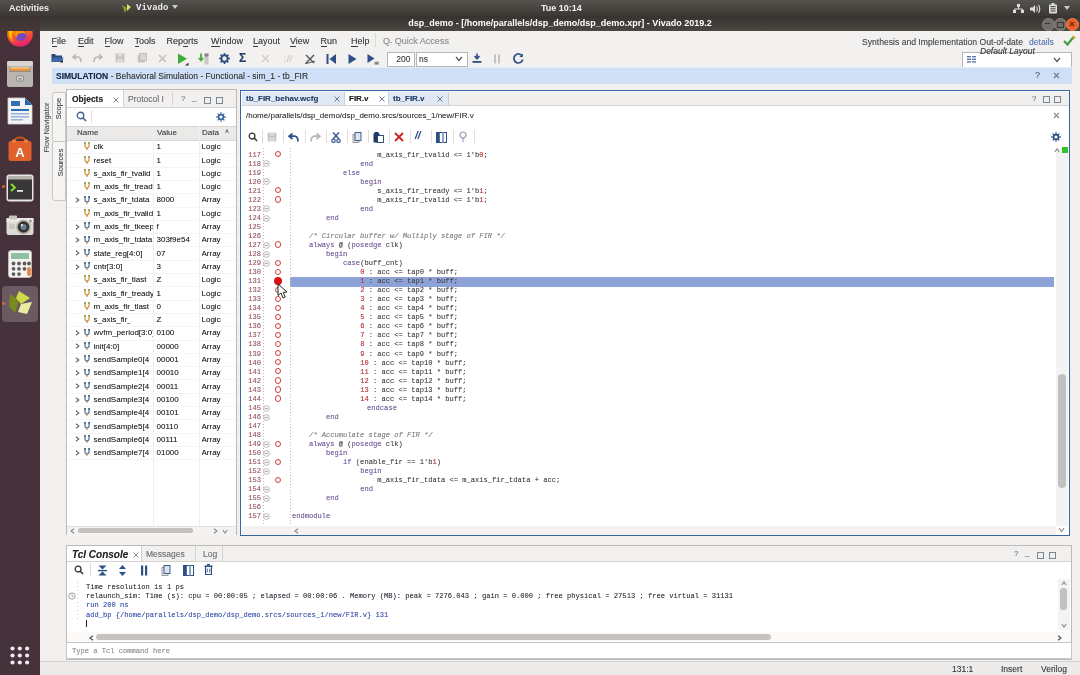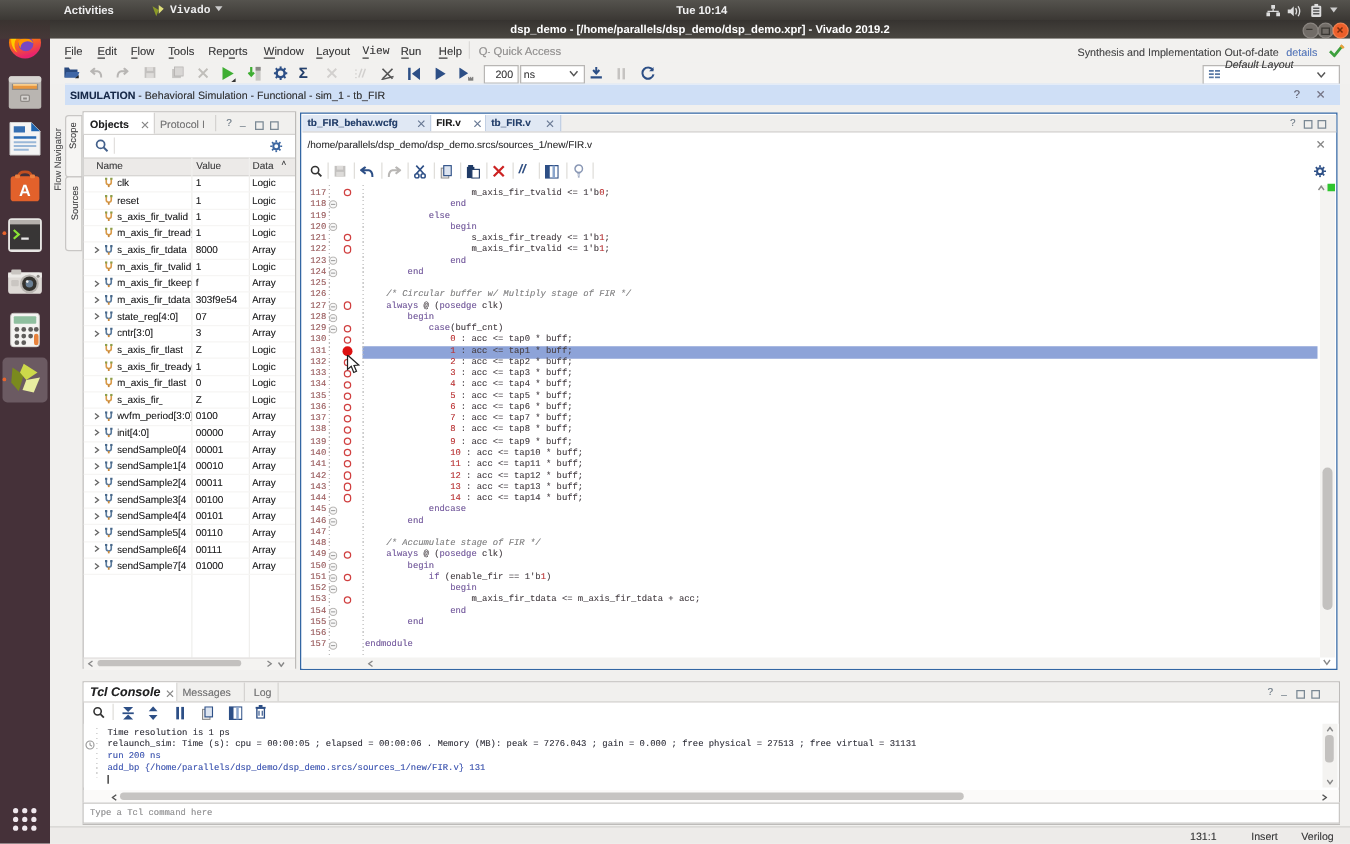--- a/index.html
+++ b/index.html
@@ -4,21 +4,21 @@
 html,body{margin:0;padding:0;}
 body{width:1080px;height:675px;position:relative;overflow:hidden;
   font-family:"Liberation Sans",sans-serif;background:#f1f0ee;
   text-shadow:0 0 0.35px rgba(70,70,80,0.45);}
 .a{position:absolute;}
 .mono{font-family:"Liberation Mono",monospace;}
 svg{display:block;}
 </style></head><body>
 
 <div class="a" style="left:0;top:0;width:1080px;height:16px;background:linear-gradient(#55534e,#3b3834);"></div>
-<div class="a" style="left:9px;top:2.5px;color:#eee;font-size:9px;font-weight:bold;margin-left:42px;">Activities</div>
+<div class="a" style="left:9px;top:2.5px;color:#eee;font-size:9px;font-weight:bold;">Activities</div>
 <svg class="a" style="left:121px;top:3px;" width="11" height="11" viewBox="0 0 11 11">
  <path d="M1 2 L6 5 L4 10 Z" fill="#8a9a28"></path>
     <path d="M6 1 L10 4 L6 8 Z" fill="#dede7a"></path>
 </svg>
 <div class="a" style="left:136px;top:2.5px;color:#eee;font-size:9px;font-weight:bold;font-family:Liberation Mono, monospace;">Vivado</div>
 <div class="a" style="left:172px;top:5px;width:0;height:0;border-left:3.5px solid transparent;border-right:3.5px solid transparent;border-top:4px solid #ccc;"></div>
 <div class="a" style="left:541px;top:2.5px;color:#f2f2f2;font-size:9px;font-weight:bold;">Tue 10:14</div>
 <svg class="a" style="left:1013px;top:3.5px;" width="11" height="10" viewBox="0 0 11 10">
  <rect x="4" y="0" width="3" height="3" fill="#ddd"></rect>
     <rect x="0" y="6" width="3" height="3" fill="#ddd"></rect>
@@ -150,21 +150,21 @@
     <path d="M1 1 L5 5 M5 1 L1 5" stroke="#7a2d0e" stroke-width="1.2"></path>
   </svg>
 <div class="a" style="left:40px;top:31px;width:1040px;height:19px;background:#f2f1ef;"></div>
 <div class="a" style="left:51.5px;top:36px;font-size:9px;color:#3c3c3c;"><span style="border-bottom:1px solid #3c3c3c;">F</span>ile</div>
 <div class="a" style="left:78px;top:36px;font-size:9px;color:#3c3c3c;"><span style="border-bottom:1px solid #3c3c3c;">E</span>dit</div>
 <div class="a" style="left:104.5px;top:36px;font-size:9px;color:#3c3c3c;"><span style="border-bottom:1px solid #3c3c3c;">F</span>low</div>
 <div class="a" style="left:134.5px;top:36px;font-size:9px;color:#3c3c3c;"><span style="border-bottom:1px solid #3c3c3c;">T</span>ools</div>
 <div class="a" style="left:166.5px;top:36px;font-size:9px;color:#3c3c3c;">Rep<span style="border-bottom:1px solid #3c3c3c;">o</span>rts</div>
 <div class="a" style="left:211px;top:36px;font-size:9px;color:#3c3c3c;"><span style="border-bottom:1px solid #3c3c3c;">W</span>indow</div>
 <div class="a" style="left:253px;top:36px;font-size:9px;color:#3c3c3c;"><span style="border-bottom:1px solid #3c3c3c;">L</span>ayout</div>
-<div class="a" style="left:290px;top:36px;font-size:9px;color:#3c3c3c;font-family:Liberation Mono, monospace;"><span style="border-bottom:1px solid #3c3c3c;">V</span>iew</div>
+<div class="a" style="left:290px;top:36px;font-size:9px;color:#3c3c3c;"><span style="border-bottom:1px solid #3c3c3c;">V</span>iew</div>
 <div class="a" style="left:320.5px;top:36px;font-size:9px;color:#3c3c3c;"><span style="border-bottom:1px solid #3c3c3c;">R</span>un</div>
 <div class="a" style="left:351px;top:36px;font-size:9px;color:#3c3c3c;"><span style="border-bottom:1px solid #3c3c3c;">H</span>elp</div>
 <div class="a" style="left:375px;top:33px;width:1px;height:14px;background:#dcdad8;"></div>
 <div class="a" style="left:383px;top:36px;font-size:9px;color:#9a9896;">Q<span style="font-size:7px;">-</span> Quick Access</div>
 <div class="a" style="left:862px;top:36.5px;font-size:8.6px;color:#4a4a4a;">Synthesis and Implementation Out-of-date</div>
 <div class="a" style="left:1029px;top:36.5px;font-size:8.6px;color:#587ec8;">details</div>
 <svg class="a" style="left:1063px;top:35px;" width="13" height="11" viewBox="0 0 13 11">
  <path d="M1 6 L4.5 9.5 L11 1.5" stroke="#3da03d" stroke-width="2.2" fill="none"></path>
  <path d="M9.5 1.2 L12 3.5" stroke="#e8a03c" stroke-width="2" fill="none"></path>
 </svg>
@@ -779,21 +779,21 @@
                 <span style="color:#cc3333;">5</span> : acc &lt;= tap5 * buff;
                 <span style="color:#cc3333;">6</span> : acc &lt;= tap6 * buff;
                 <span style="color:#cc3333;">7</span> : acc &lt;= tap7 * buff;
                 <span style="color:#cc3333;">8</span> : acc &lt;= tap8 * buff;
                 <span style="color:#cc3333;">9</span> : acc &lt;= tap9 * buff;
                 <span style="color:#cc3333;">10</span> : acc &lt;= tap10 * buff;
                 <span style="color:#cc3333;">11</span> : acc &lt;= tap11 * buff;
                 <span style="color:#cc3333;">12</span> : acc &lt;= tap12 * buff;
                 <span style="color:#cc3333;">13</span> : acc &lt;= tap13 * buff;
                 <span style="color:#cc3333;">14</span> : acc &lt;= tap14 * buff;
-            <span style="color:#7a5ca8;">endcase</span>
+            <span style="color:#7a5ca8;margin-left:24px;">endcase</span>
         <span style="color:#7a5ca8;">end</span>
 
 <i style="color:#8a8a8a;">    /* Accumulate stage of FIR */</i>
     <span style="color:#7a5ca8;">always</span> @ (<span style="color:#7a5ca8;">posedge</span> clk)
         <span style="color:#7a5ca8;">begin</span>
             <span style="color:#7a5ca8;">if</span> (enable_fir == 1'b<span style="color:#cc3333;">1</span>)
                 <span style="color:#7a5ca8;">begin</span>
                     m_axis_fir_tdata &lt;= m_axis_fir_tdata + acc;
                 <span style="color:#7a5ca8;">end</span>
         <span style="color:#7a5ca8;">end</span>

